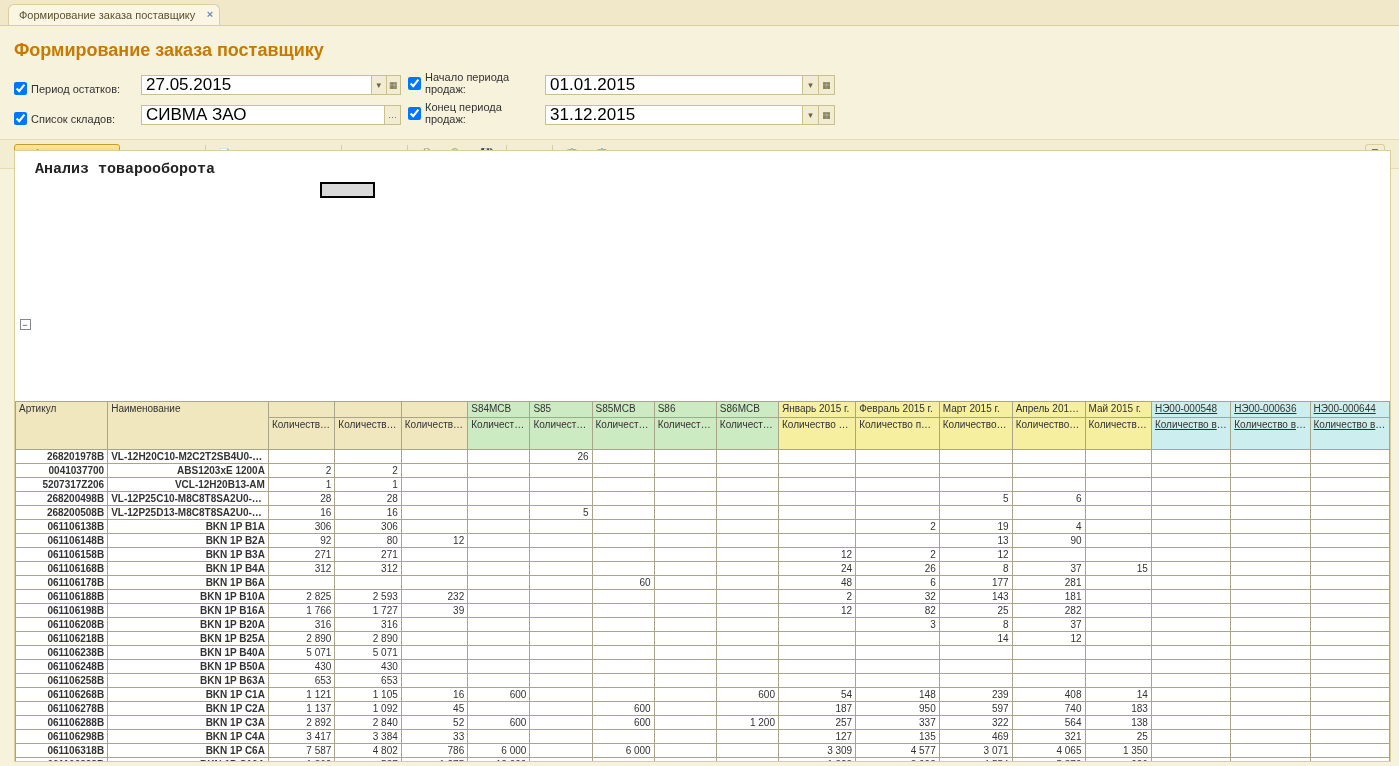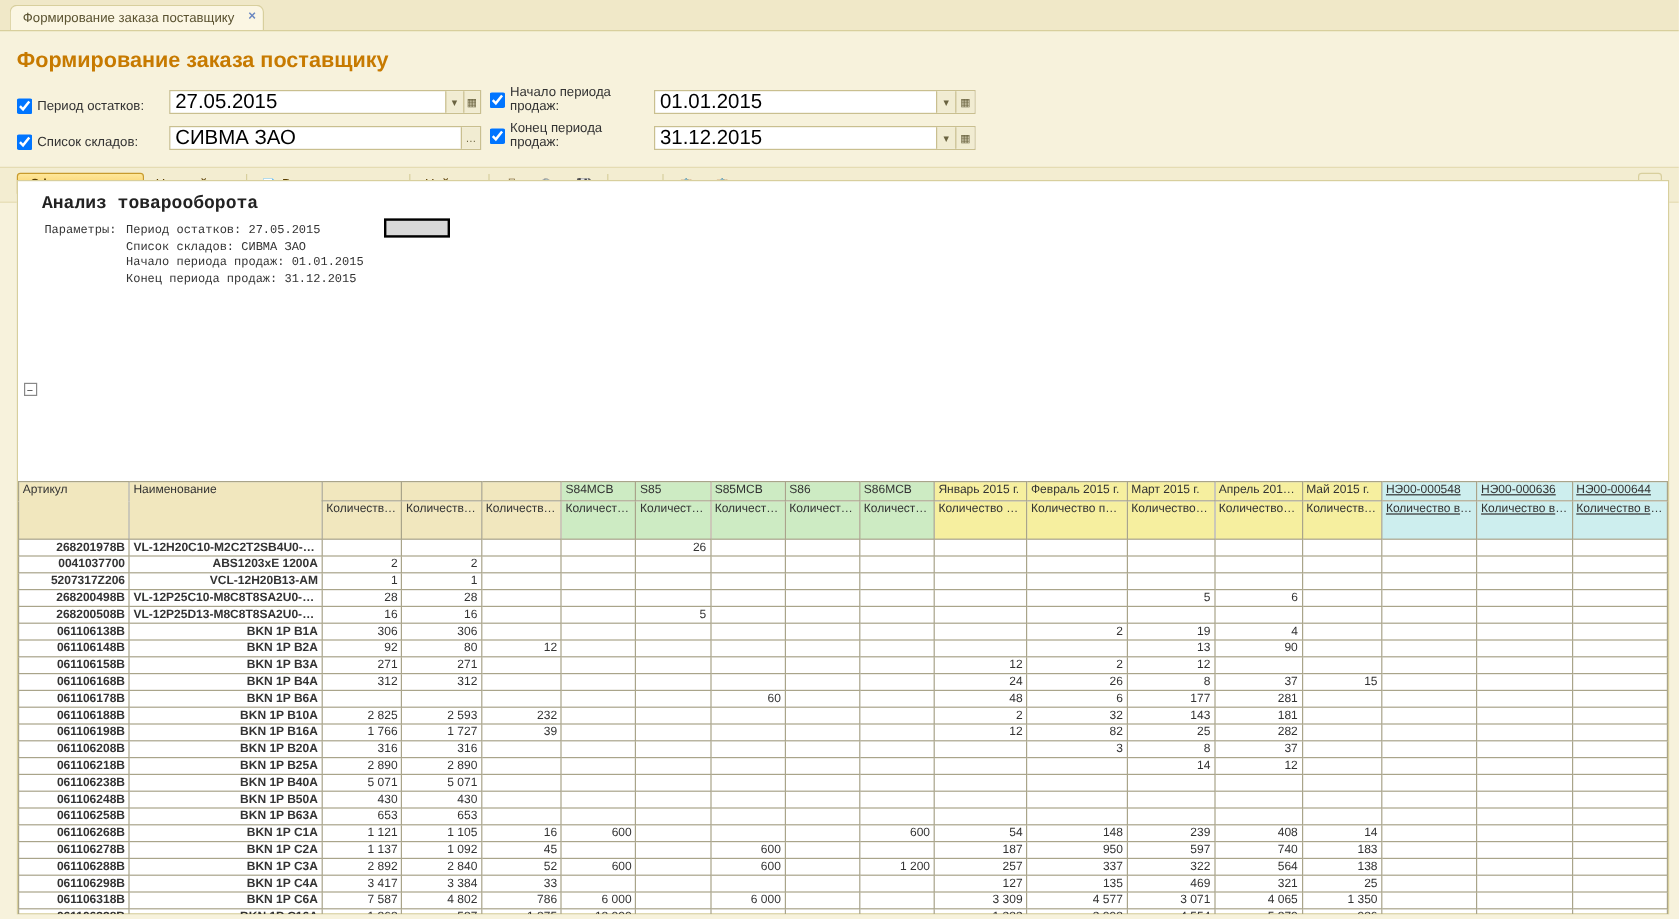--- a/index.html
+++ b/index.html
@@ -8,21 +8,21 @@
   .tab { background: #fbf6e3; border: 1px solid #d8cf9d; border-bottom: none; border-radius: 6px 6px 0 0; padding: 4px 24px 4px 10px; font-size: 11px; color: #5a5230; position: relative; cursor: pointer; }
   .tab .x { position: absolute; right: 6px; top: 3px; color: #6b88c0; font-weight: bold; cursor: pointer; }
   .page-title { font-size: 18px; color: #c77a00; font-weight: bold; padding: 14px 14px 10px 14px; }
   .filter-area { padding: 0 14px 8px 14px; }
   .filter-row { display: flex; align-items: flex-end; gap: 7px; margin-bottom: 6px; }
   .filter-row label { display: flex; align-items: center; gap: 4px; font-size: 11px; width: 120px; }
   .filter-row .lbl2 { width: 130px; }
   .filter-row input[type=checkbox] { width: 13px; height: 13px; }
   .combo { display: flex; align-items: center; border: 1px solid #c9bf8f; background: #fff; height: 20px; }
   .combo.w1 { width: 260px; }
-  .combo.w2 { width: 268px; }
+  .combo.w2 { width: 290px; }
   .combo input { border: none; outline: none; padding: 0 4px; font-size: 17px; flex: 1; background: transparent; }
   .combo .btn { width: 16px; height: 18px; display: flex; align-items: center; justify-content: center; border-left: 1px solid #c9bf8f; background: #f1ecd2; cursor: pointer; font-size: 9px; color: #6a6340; }
   .toolbar { display: flex; align-items: center; gap: 4px; padding: 4px 14px; border-top: 1px solid #e5dcb3; border-bottom: 1px solid #e5dcb3; background: #f3edd1; }
   .btn-main { background: linear-gradient(#ffe79a,#f5c34a); border: 1px solid #c89b2d; border-radius: 3px; padding: 3px 10px; font-size: 11px; color: #5a3e00; font-weight: bold; cursor: pointer; }
   .btn-flat { background: transparent; border: none; padding: 3px 6px; font-size: 11px; color: #5a3e00; cursor: pointer; display: flex; align-items: center; gap: 3px; }
   .sep { width: 1px; height: 18px; background: #d8cf9d; margin: 0 2px; }
   .icon { display: inline-flex; width: 14px; height: 14px; align-items: center; justify-content: center; font-size: 11px; }
   .toolbar .spacer { flex: 1; }
   .report-wrap { position: absolute; top: 150px; left: 14px; right: 8px; bottom: 4px; border: 1px solid #d8cf9d; background: #fff; overflow: hidden; }
   .report-header { padding: 10px 14px 4px 20px; font-family: Liberation Mono, monospace; }
@@ -141,33 +141,20 @@
     </div>
 </div>
 
 <div class="report-wrap">
   <div class="collapse-gutter">
       <div class="collapse-btn">−</div>
     </div>
 
   <div class="report-header">
     <div class="report-title">Анализ товарооборота</div>
-    <table class="report-params">
-        <tbody>
-          <tr>
-      <td>Параметры:</td>
-      <td id="params-lines">
-              <div>Период остатков: 27.05.2015</div>
-              <div>Список складов: СИВМА ЗАО</div>
-              <div>Начало периода продаж: 01.01.2015</div>
-              <div>Конец периода продаж: 31.12.2015</div>
-            </td>
-    </tr>
-        </tbody>
-      </table>
   </div>
 
   <div class="table-wrap">
     <table class="report" id="report-table">
       <colgroup id="cg">
           <col style="width: 86px;">
           <col style="width: 150px;">
           <col style="width: 62px;">
           <col style="width: 62px;">
           <col style="width: 62px;">

